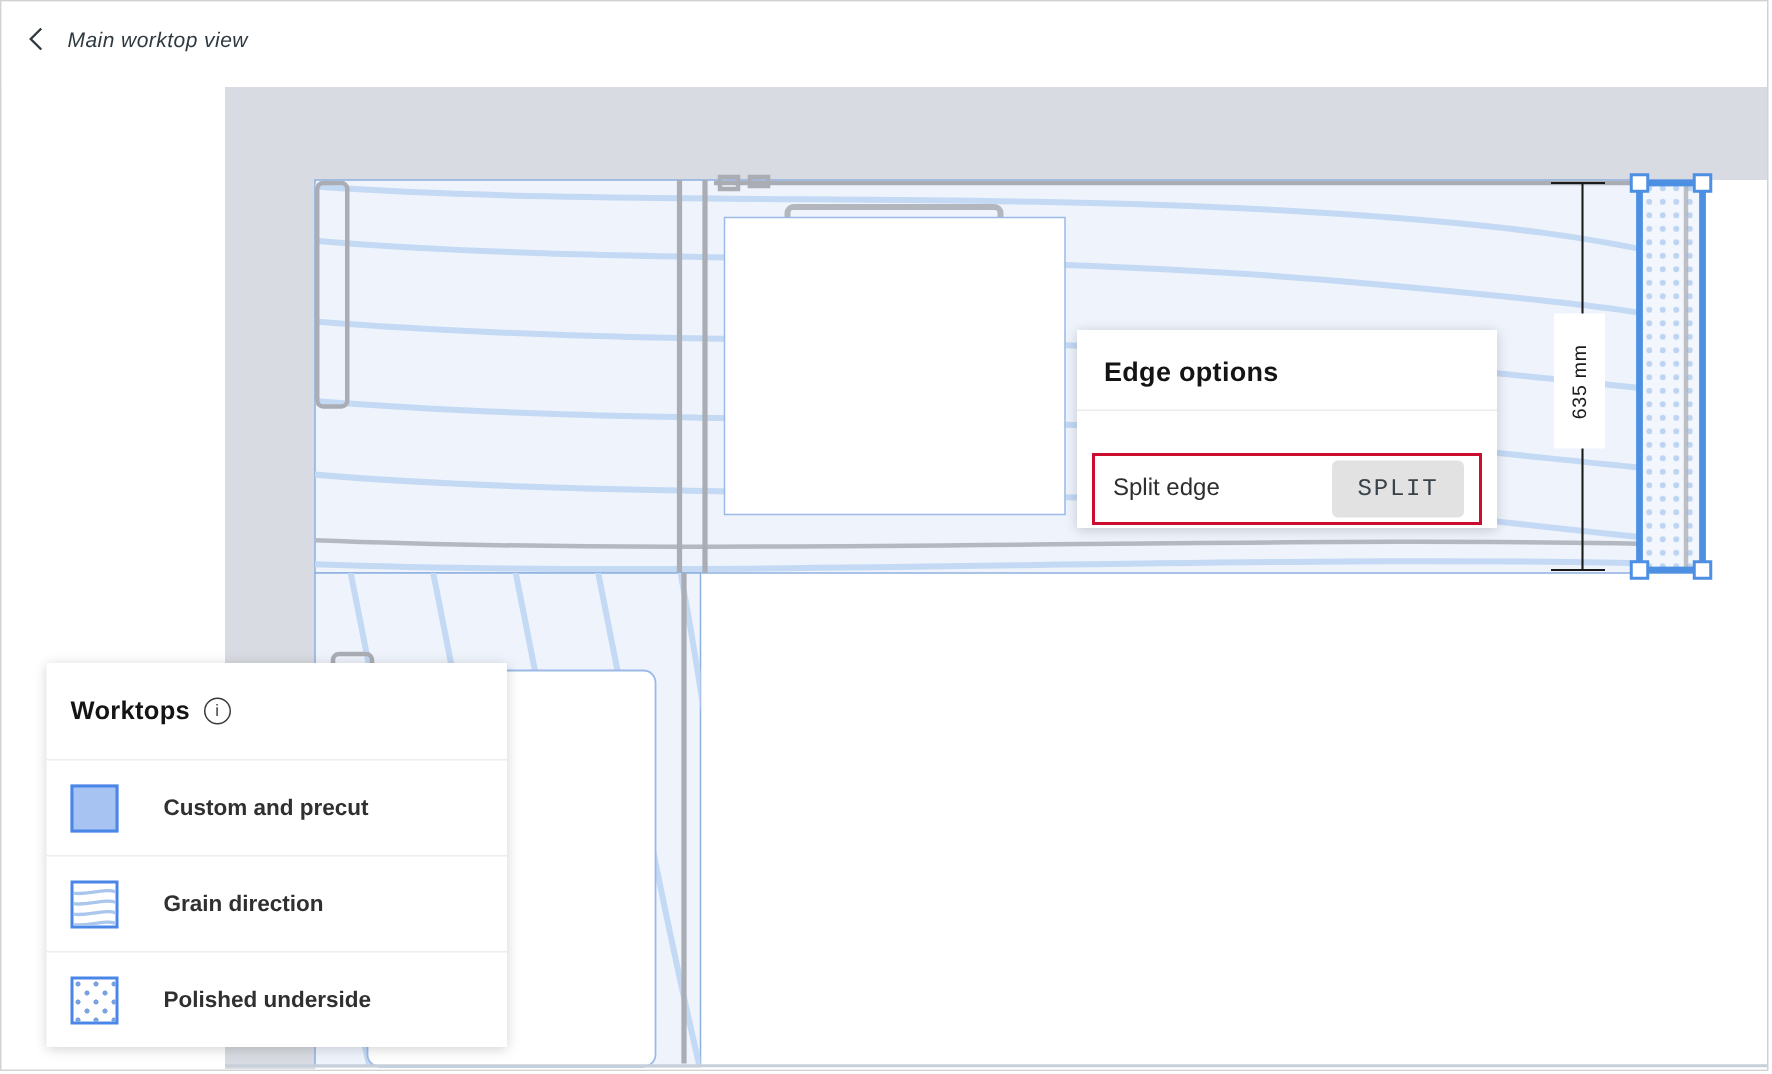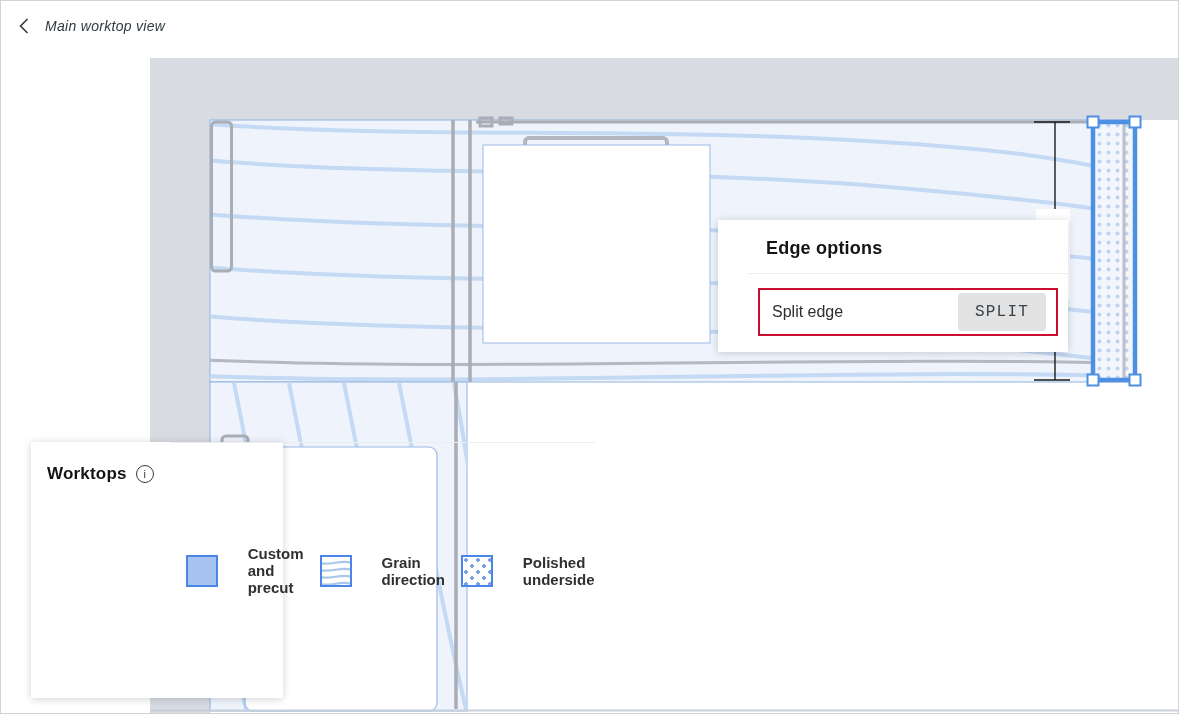--- a/index.html
+++ b/index.html
@@ -14,33 +14,33 @@
 
   
   .canvas { position:absolute; left:149px; top:57px; width:1028px; height:655px; background:#fff; }
 
   
   .dim-label { position:absolute; left:1035px; top:208px; width:34px; height:90px; background:#fff;
     display:flex; align-items:center; justify-content:center; z-index:5; }
   .dim-label span { transform:rotate(-90deg); white-space:nowrap; font-size:13px; color:#1c1c1c; letter-spacing:.5px; }
 
   
-  .edge-panel { position:absolute; left:717px; top:219px; width:350px; height:132px; background:#fff;
-    box-shadow:0 1px 8px rgba(0,0,0,.18); z-index:6;padding-left:30px; }
+  .edge-panel { position:absolute; left:717px; top:219px; width:280px; height:132px; background:#fff;
+    box-shadow:0 1px 8px rgba(0,0,0,.18); z-index:6; }
   .edge-panel-header { padding:18px 18px 14px 18px; border-bottom:1px solid #ebebeb; }
   .edge-panel-title { font-size:18px; font-weight:bold; color:#141414; letter-spacing:.2px; }
-  .split-row { margin:14px 10px; border:2px solid #cb0e2f; display:flex; align-items:center;
+  .split-row { margin:28px 10px; border:2px solid #cb0e2f; display:flex; align-items:center;
     justify-content:space-between; padding:8px 10px 8px 12px; height:48px; }
   .split-label { font-size:16px; color:#2e2e2e; }
   .split-btn { background:#e2e2e2; border:none; border-radius:4px; padding:10px 17px; font-size:16px;
     color:#39434b; letter-spacing:1.2px; font-family:Liberation Mono, monospace; cursor:pointer; }
 
   
-  .legend-panel { position:absolute; left:30px; top:441px; width:252px; height:256px; background:#fff;
-    box-shadow:0 1px 8px rgba(0,0,0,.18); z-index:6; display:flex; flex-direction:row; }
+  .legend-panel { position:absolute; left:30px; top:441px; width:307px; height:256px; background:#fff;
+    box-shadow:0 1px 8px rgba(0,0,0,.18); z-index:6; display:flex; flex-direction:column; }
   .legend-header { height:64px; display:flex; align-items:center; padding:0 16px; gap:9px; }
   .legend-title { font-size:17px; font-weight:bold; color:#141414; letter-spacing:.2px; }
   .info-icon { width:18px; height:18px; border:1.5px solid #3a3a3a; border-radius:50%; display:flex;
     align-items:center; justify-content:center; font-size:11px; color:#3a3a3a; cursor:pointer; }
   .legend-row { flex:1; display:flex; align-items:center; border-top:1px solid #ededed; padding-left:16px;font-weight:bold; }
   .legend-swatch { width:32px; height:32px; border:2px solid #4a86e8; flex:0 0 auto; }
   .sw-fill { background:#a6c3f1; }
   .sw-grain { background:#fff; }
   .sw-dots { background-color:#fff;
     background-image:radial-gradient(#7aa2e2 1.6px, transparent 1.8px), radial-gradient(#7aa2e2 1.6px, transparent 1.8px);

